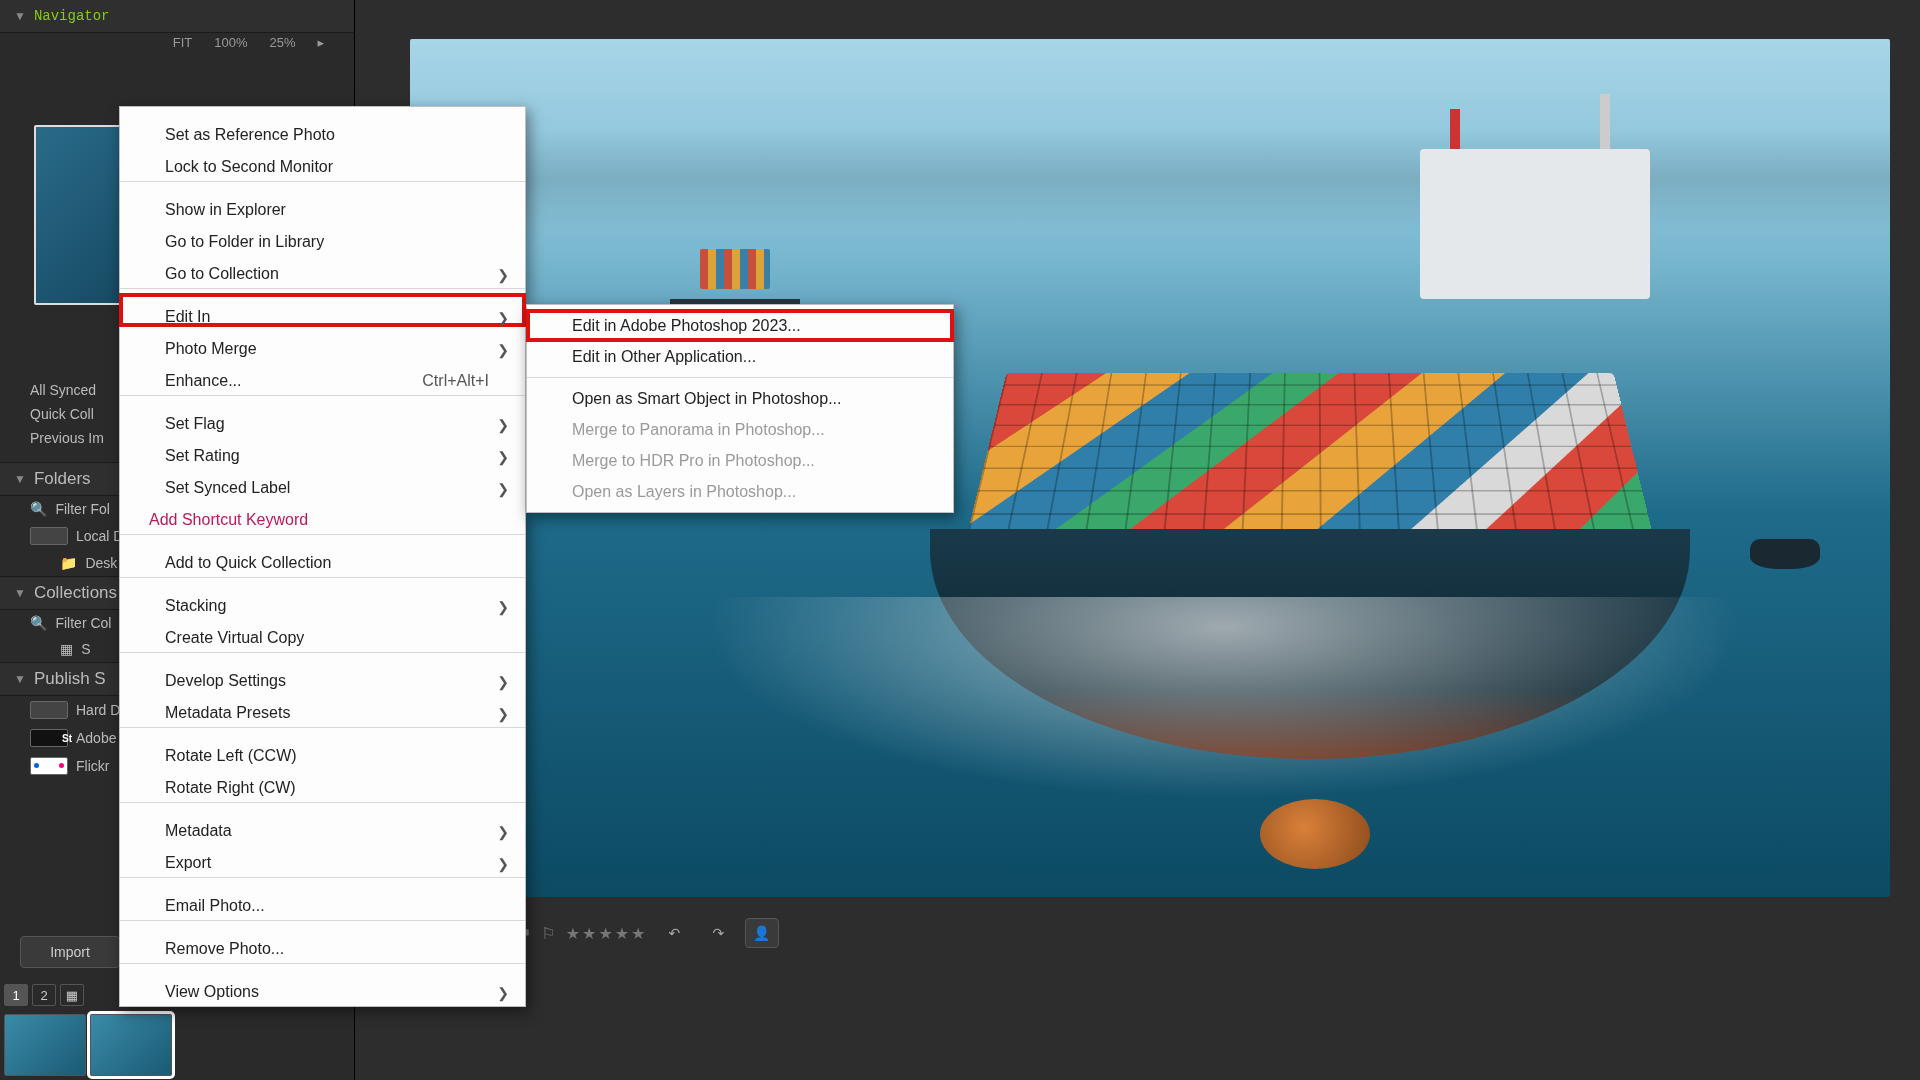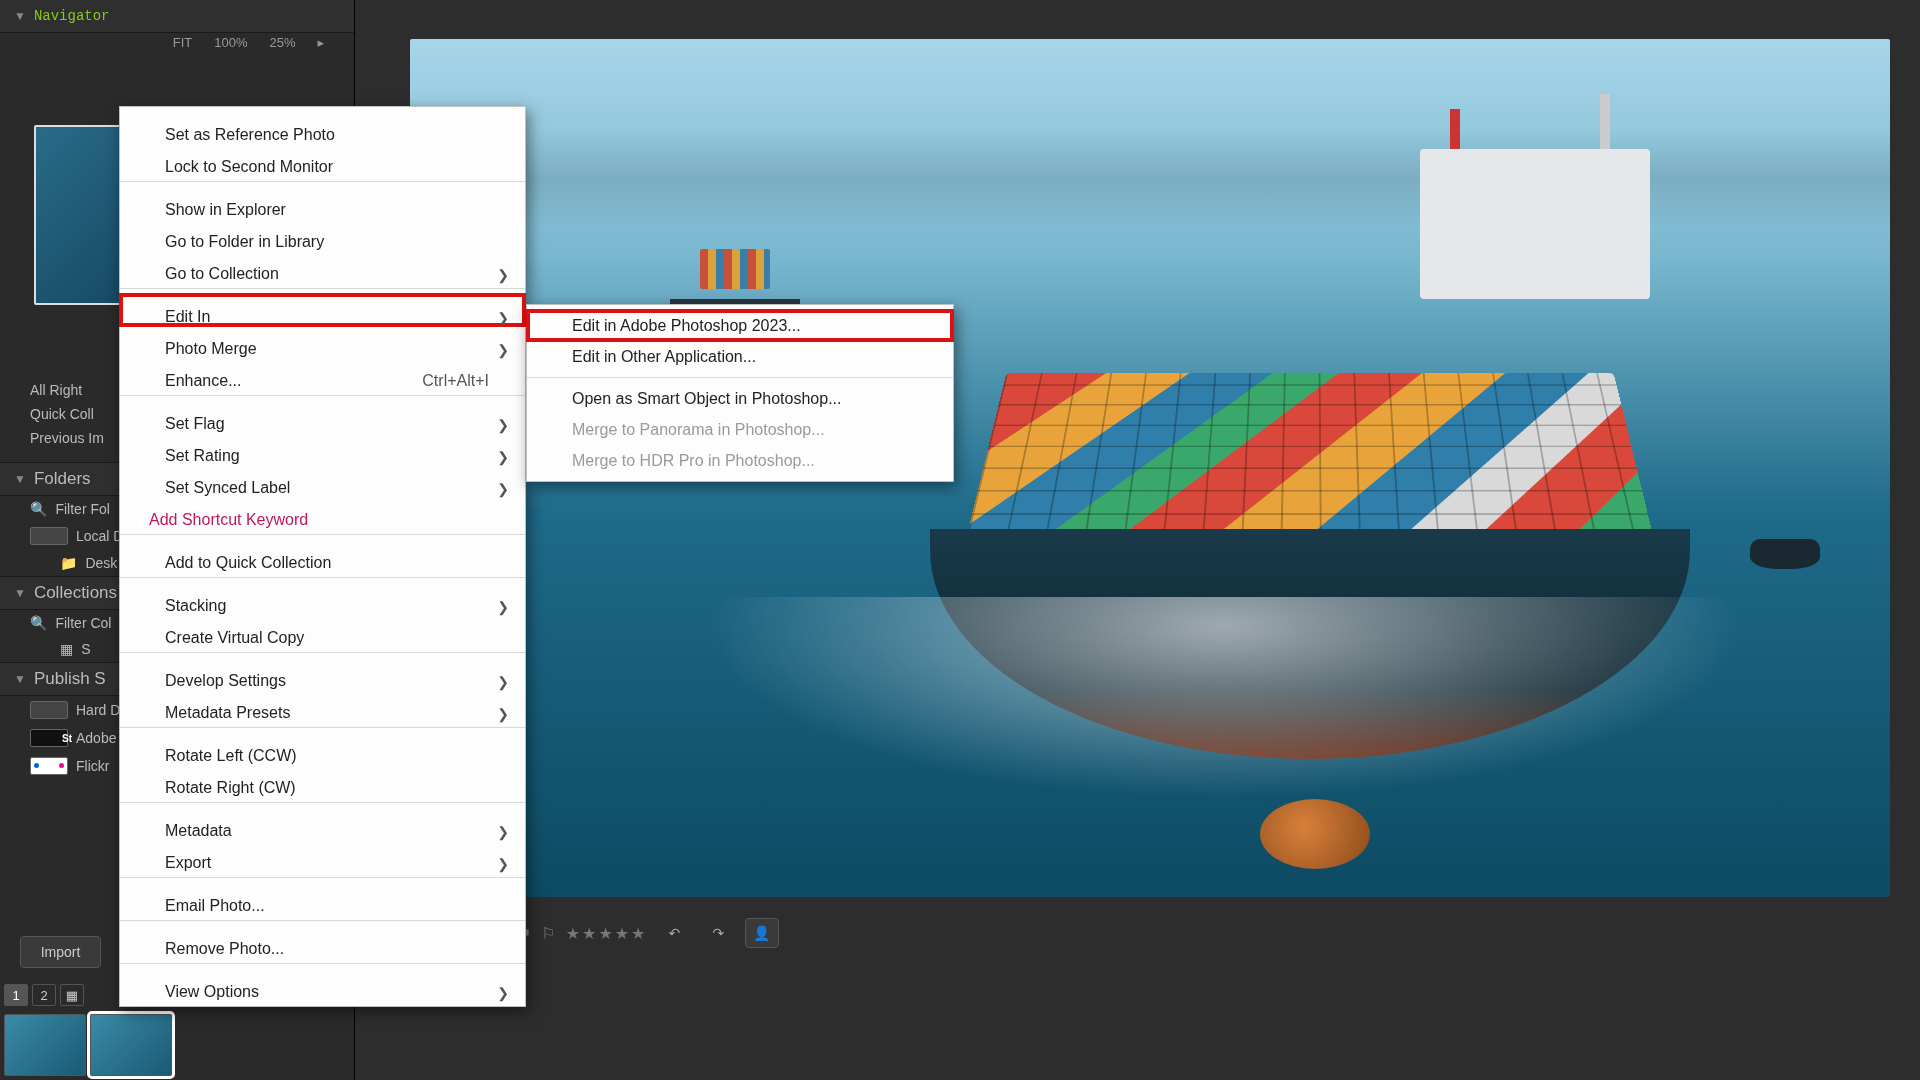--- a/index.html
+++ b/index.html
@@ -16,21 +16,21 @@
 .sidebar-list { position:absolute; left:30px; top:378px; font-size:14px; color:#bbb; line-height:24px; }
 .sidebar-list div { white-space:nowrap; }
 .sidebar-section { display:flex; align-items:center; gap:8px; padding:6px 14px; background:#2f2f2f; color:#bbb; font-size:17px; border-top:1px solid #1a1a1a; border-bottom:1px solid #1a1a1a; }
 .sidebar-section .disclosure { font-size:12px; color:#888; }
 .sidebar-row { display:flex; align-items:center; gap:8px; padding:5px 30px; font-size:14px; color:#bbb; }
 .sidebar-row .swatch { width:18px; height:18px; background:#444; border:1px solid #666; border-radius:2px;padding-left:36px; }
 .sidebar-row.flickr .swatch { background:#fff; position:relative; }
 .sidebar-row.flickr .swatch::before { content:""; position:absolute; left:3px; top:5px; width:5px; height:5px; border-radius:50%; background:#0063dc; }
 .sidebar-row.flickr .swatch::after  { content:""; position:absolute; right:3px; top:5px; width:5px; height:5px; border-radius:50%; background:#ff0084; }
 .sidebar-row.st .swatch { background:#111; color:#fff; font-size:10px; font-weight:bold; display:flex; align-items:center; justify-content:center; }
-.import-btn { position:absolute; left:20px; bottom:112px; width:81px; height:32px; background:#3a3a3a; border:1px solid #555; border-radius:4px; color:#ccc; display:flex; align-items:center; justify-content:center; }
+.import-btn { position:absolute; left:20px; bottom:112px; width:100px; height:32px; background:#3a3a3a; border:1px solid #555; border-radius:4px; color:#ccc; display:flex; align-items:center; justify-content:center; }
 .strip-nums { position:absolute; left:0; bottom:70px; display:flex; gap:4px; padding:4px; }
 .strip-nums .num { width:24px; height:22px; background:#2a2a2a; border:1px solid #555; color:#ccc; font-size:13px; display:flex; align-items:center; justify-content:center; border-radius:2px; }
 .strip-nums .num.active { background:#555; color:#fff; }
 .filmstrip { position:absolute; left:0; bottom:0; display:flex; gap:4px; padding:4px; }
 .filmstrip .thumb { width:82px; height:62px; background:linear-gradient(135deg,#3a8ba8,#1a5a75); border:1px solid #555; border-radius:2px; }
 .filmstrip .thumb.sel { outline:3px solid #fff; }
 
 
 .canvas-wrap { position:absolute; left:355px; top:0; right:0; bottom:0; background:#2d2d2d; }
 .canvas { position:absolute; left:55px; top:39px; right:30px; height:858px; background:linear-gradient(180deg,#a8d5e8 0%,#7ab8d0 25%,#1e6b8a 55%,#0d4a63 100%); overflow:hidden; border-radius:2px; }
@@ -101,21 +101,21 @@
   </div>
   <div class="nav-zoom">
     <span>FIT</span>
     <span>100%</span>
     <span>25%</span>
     <span>▸</span>
   </div>
   <div class="nav-thumb"></div>
 
   <div class="sidebar-list">
-    <div>All Right</div>
+    <div>All Synced</div>
     <div>Quick Coll</div>
     <div>Previous Im</div>
   </div>
 
   <div style="position:absolute;top:462px;left:0;right:0">
     <div class="sidebar-section">
       <span class="disclosure">▼</span>
       <span>Folders</span>
     </div>
     <div class="sidebar-row">
@@ -324,13 +324,16 @@
   <div class="sep"></div>
   <div class="item">
       <span>Open as Smart Object in Photoshop...</span>
     </div>
   <div class="item disabled">
       <span>Merge to Panorama in Photoshop...</span>
     </div>
   <div class="item disabled">
       <span>Merge to HDR Pro in Photoshop...</span>
     </div>
+  <div class="item disabled">
+      <span>Open as Layers in Photoshop...</span>
+    </div>
 </div>
 
 </body></html>

